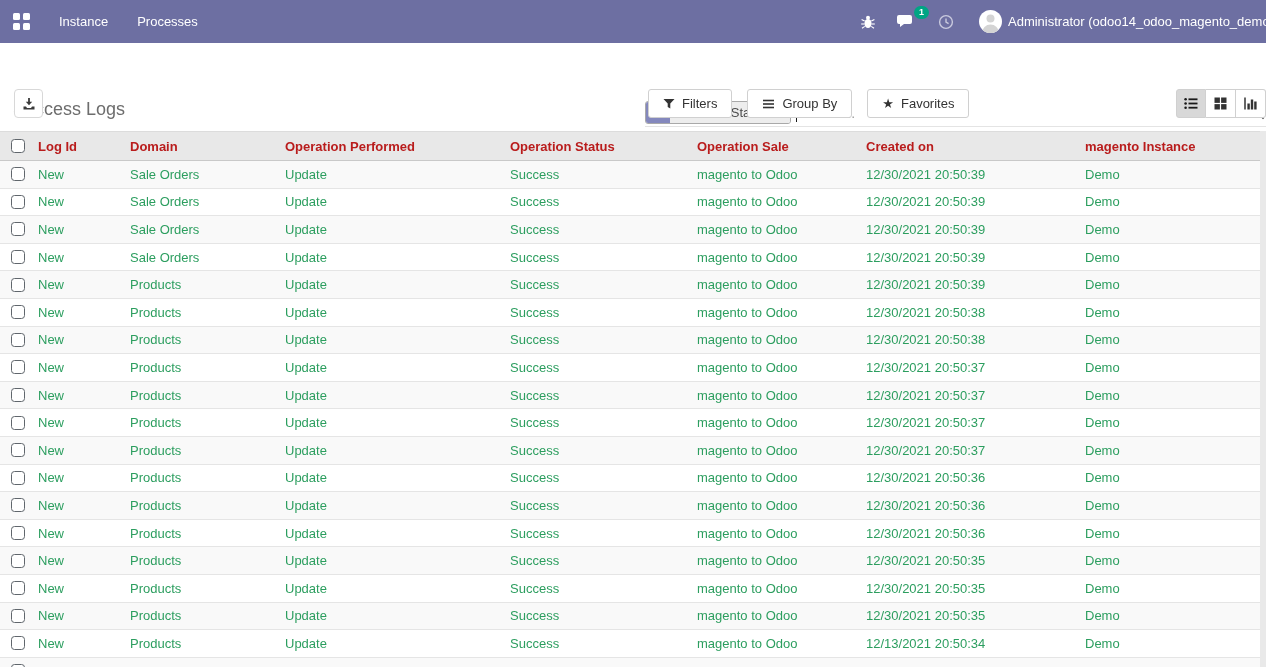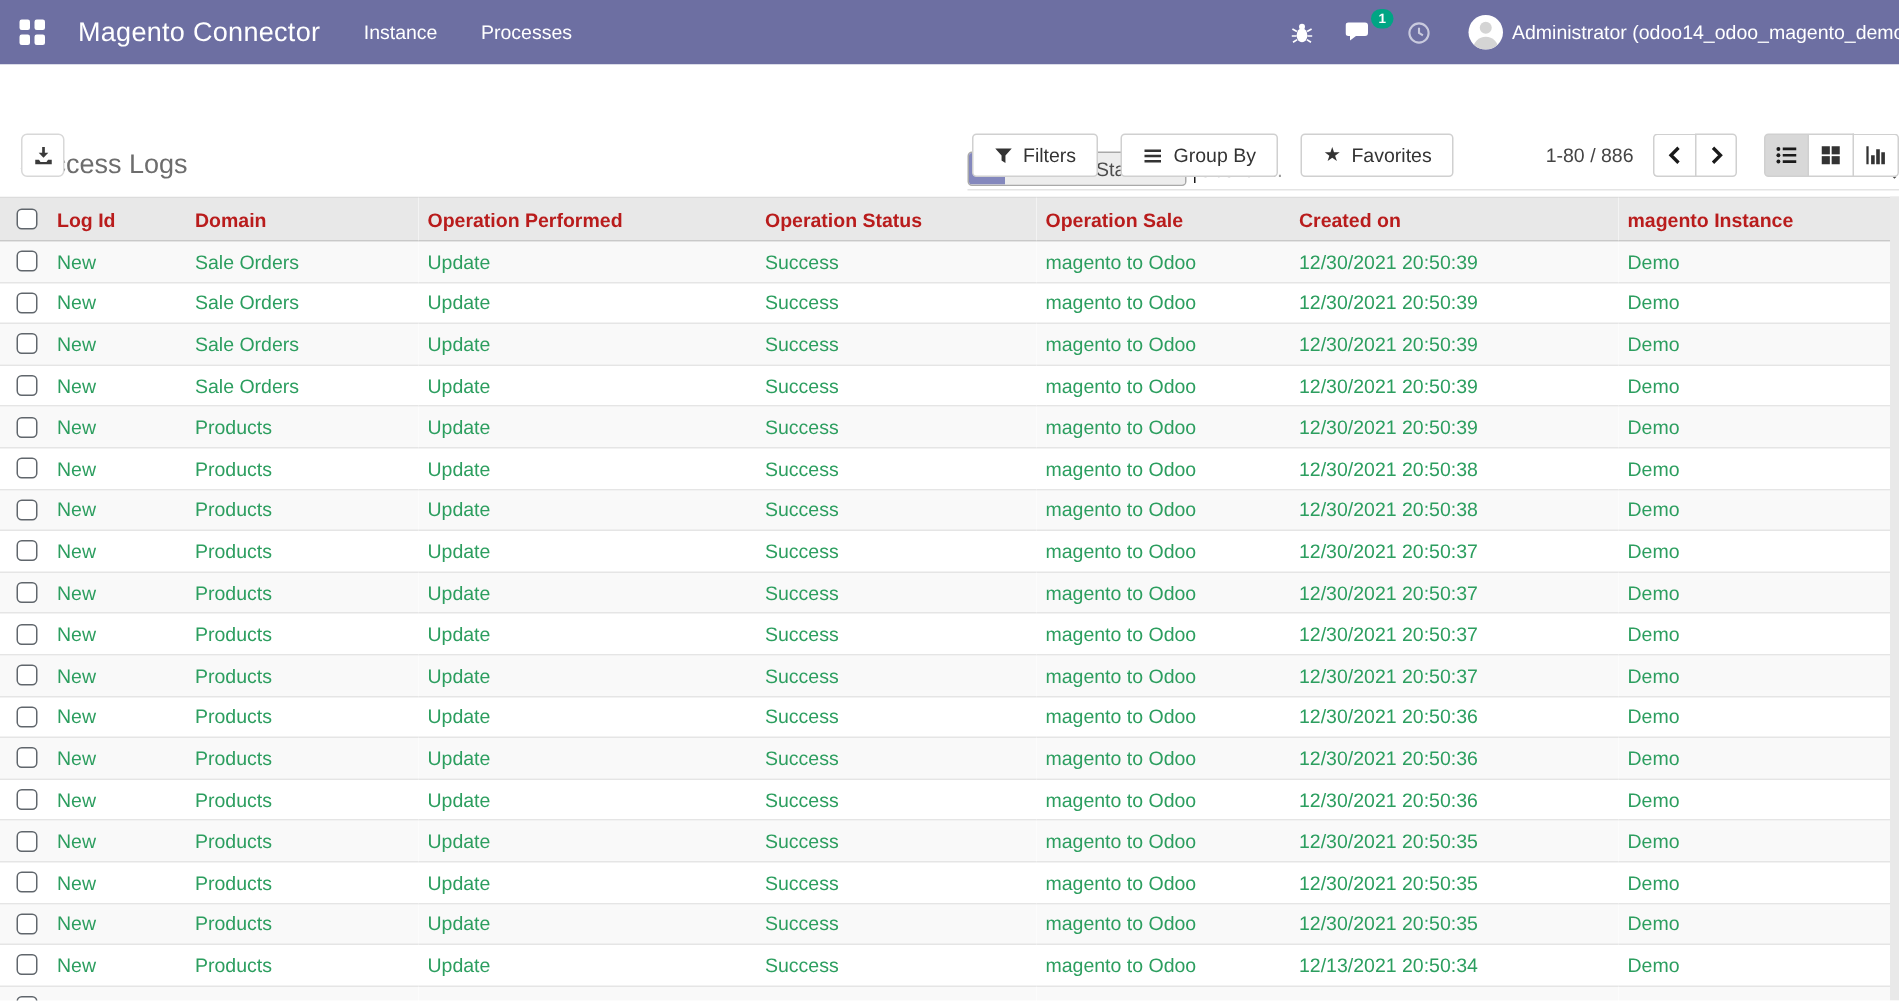--- a/index.html
+++ b/index.html
@@ -100,21 +100,20 @@
 </head>
 <body>
 
 <div class="navbar">
   <div class="apps-grid">
     <span></span>
       <span></span>
       <span></span>
       <span></span>
   </div>
-  <div class="brand">Magento Connector</div>
   <div class="nav-menus">
     <div>Instance</div>
     <div>Processes</div>
   </div>
   <div class="navbar-right">
     <div class="nav-icon">
       <svg width="16" height="16" viewBox="0 0 16 16">
         <ellipse cx="8" cy="9.5" rx="3.6" ry="4.6" fill="#fff"></ellipse>
         <circle cx="8" cy="3.8" r="2" fill="#fff"></circle>
         <g stroke="#fff" stroke-width="1.1" fill="none">
@@ -200,35 +199,20 @@
           </g>
       </svg>
       <span>Group By</span>
     </button>
     <button class="cp-btn">
       <span class="star-glyph">★</span>
       <span>Favorites</span>
     </button>
   </div>
 
-  <div class="pager">
-    <span class="pager-value">1-80 / 886</span>
-    <div class="pager-arrows">
-      <button>
-        <svg width="9" height="13" viewBox="0 0 9 13">
-            <path d="M7 1.5 L2 6.5 L7 11.5" fill="none" stroke="#1a1a1a" stroke-width="2.2"></path>
-          </svg>
-      </button>
-      <button>
-        <svg width="9" height="13" viewBox="0 0 9 13">
-            <path d="M2 1.5 L7 6.5 L2 11.5" fill="none" stroke="#1a1a1a" stroke-width="2.2"></path>
-          </svg>
-      </button>
-    </div>
-  </div>
 
   <div class="switcher">
     <button class="active">
       <svg width="14" height="13" viewBox="0 0 14 13">
         <g fill="#1a1a1a">
             <circle cx="1.6" cy="2.3" r="1.3"></circle>
             <circle cx="1.6" cy="6.5" r="1.3"></circle>
             <circle cx="1.6" cy="10.7" r="1.3"></circle>
           </g>
         <g stroke="#1a1a1a" stroke-width="1.8">

